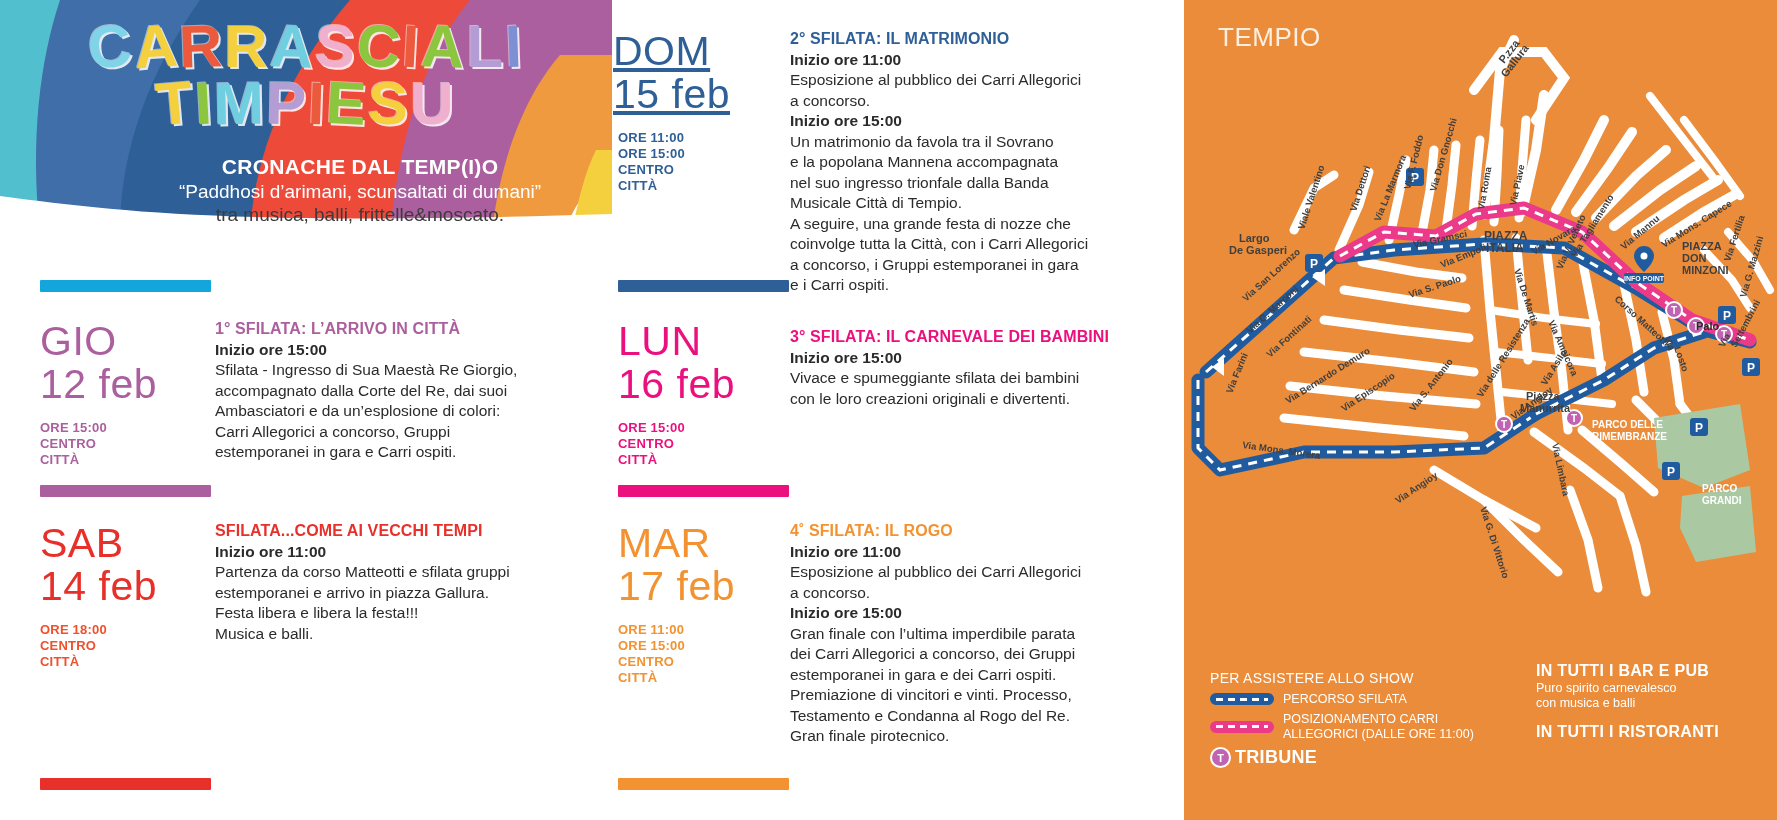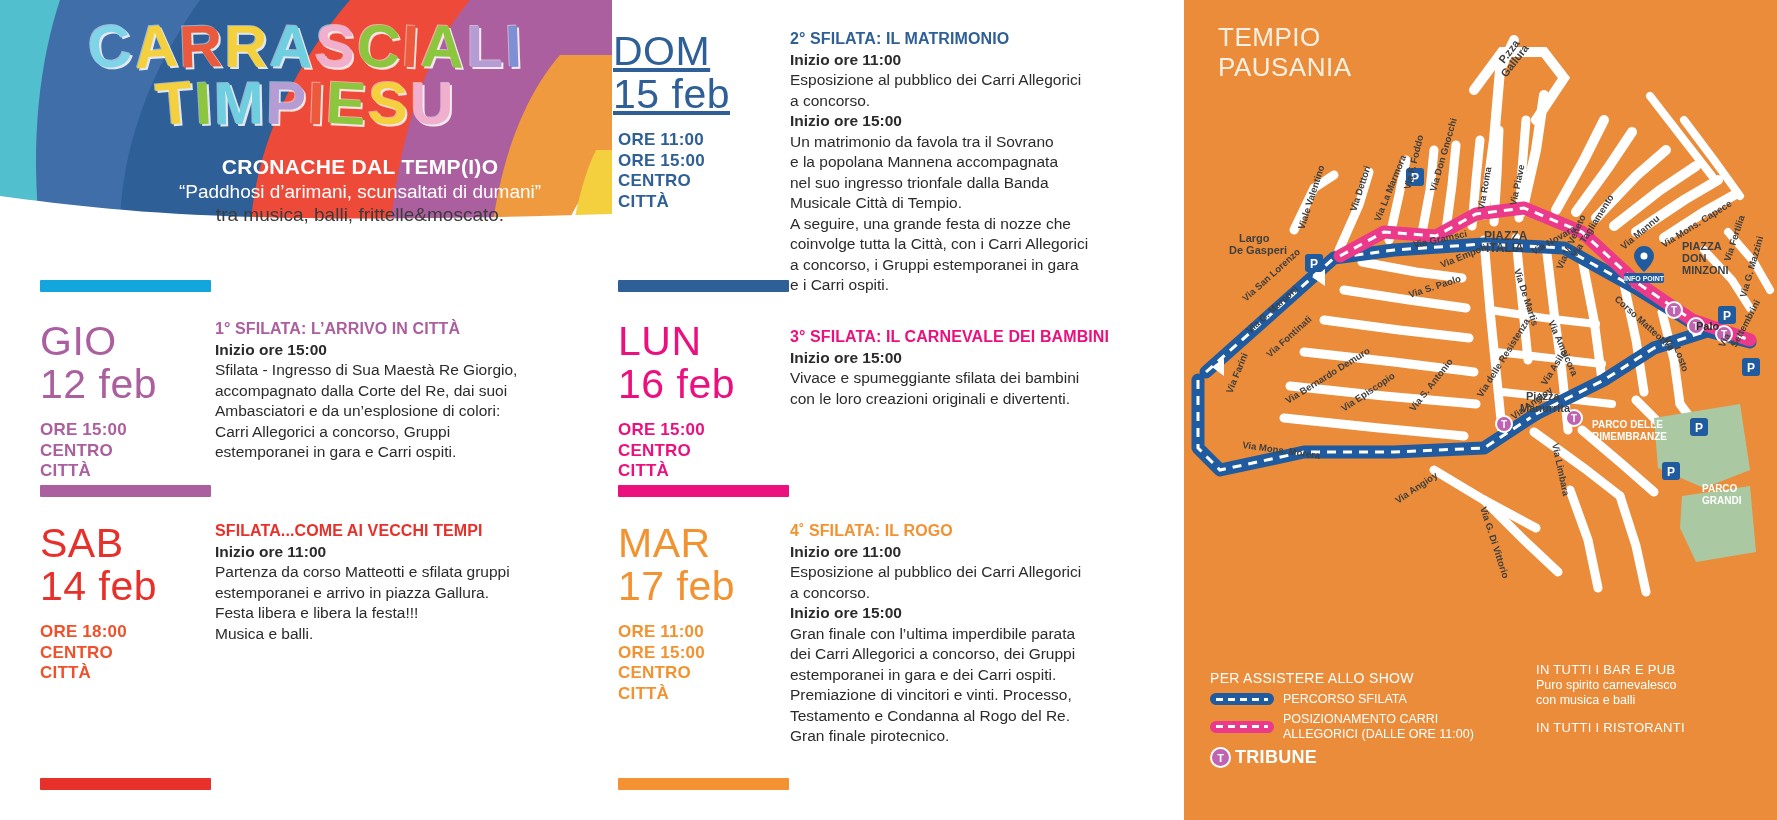--- a/index.html
+++ b/index.html
@@ -22,21 +22,21 @@
     text-shadow:2px 2px 0 rgba(255,255,255,.85), -1px -1px 0 rgba(255,255,255,.5);
     transform-origin:center;
   }
   .tagline{position:absolute;left:0;top:155px;width:720px;text-align:center;z-index:5;color:#ffffff;}
   .tagline .t1{font-size:21px;font-weight:bold;letter-spacing:.3px;}
   .tagline .t2{font-size:19px;margin-top:2px;}
   .tagline .t3{font-size:19px;margin-top:1px;color:#3b3b3b;}
   .rule{position:absolute;height:12px;border-radius:1px;}
   .day{position:absolute;font-size:41px;font-weight:300;line-height:1.05;letter-spacing:.5px;}
   .day .d2{display:block;}
-  .when{position:absolute;font-size:17px;font-weight:bold;line-height:1.22;letter-spacing:.2px;}
+  .when{position:absolute;font-size:13px;font-weight:bold;line-height:1.22;letter-spacing:.2px;}
   .body{position:absolute;}
   .etitle{font-size:16px;font-weight:bold;letter-spacing:.1px;margin:0 0 2px 0;}
   .sub{font-size:15.5px;font-weight:bold;color:#2b2b2b;margin:0;line-height:1.32;}
   .para{font-size:15.5px;color:#2b2b2b;margin:0;line-height:1.32;}
 
   
   .mappanel{position:absolute;left:1184px;top:0;width:593px;height:820px;background:#ea8c3a;overflow:hidden;}
   .mtitle{position:absolute;left:34px;top:22px;font-size:26px;font-weight:300;color:#fdf0e2;line-height:1.16;letter-spacing:.5px;}
   .mapsvg{position:absolute;left:0;top:0;}
 
@@ -49,21 +49,21 @@
   .dash.blue{background:#1f5b9e;}
   .dash.pink{background:#ec3a8b;}
   .ltxt{font-size:12.5px;line-height:1.18;}
   .tbadge{display:inline-flex;align-items:center;justify-content:center;width:17px;height:17px;
     border-radius:50%;background:#c063b0;color:#fff;font-size:11px;font-weight:bold;
     border:2px solid #fff;margin-right:4px;}
   .trow{display:flex;align-items:center;margin-top:6px;}
   .trow b{font-size:18px;letter-spacing:.3px;}
 
   .legend2{position:absolute;left:352px;top:662px;width:210px;color:#ffffff;}
-  .legend2 h4{margin:0 0 1px 0;font-size:13px;font-weight:normal;letter-spacing:.3px;}
+  .legend2 h4{margin:0 0 1px 0;font-size:16px;font-weight:bold;letter-spacing:.3px;}
   .legend2 p{margin:0 0 11px 0;font-size:12.5px;line-height:1.22;}
 
   .sv-lbl{font-family:"Liberation Sans",sans-serif;font-weight:bold;fill:#3f3f3f;}
 </style>
 </head>
 <body>
 
 <div class="page">
 
   <div class="hero">
@@ -157,21 +157,20 @@
         <p class="para">Gran finale con l’ultima imperdibile parata<br>dei Carri Allegorici a concorso, dei Gruppi<br>estemporanei in gara e dei Carri ospiti.<br>Premiazione di vincitori e vinti. Processo,<br>Testamento e Condanna al Rogo del Re.<br>Gran finale pirotecnico.</p>
       </div>
     </div>
 
   <div class="rule" id="br0" style="left: 40px; top: 778px; width: 171px; background: rgb(232, 48, 42);"></div>
   <div class="rule" id="br1" style="left: 618px; top: 778px; width: 171px; background: rgb(242, 146, 48);"></div>
 
   <div class="mappanel">
     <div class="mtitle">
       <div>TEMPIO</div>
-      <div>PAUSANIA</div>
     </div>
 
     <svg class="mapsvg" width="593" height="700" viewBox="0 0 593 700">
       <defs>
         <path id="s_gramsci" d="M171,247 L245,235 L300,222 L362,215"></path>
         <path id="s_matteotti" d="M400,250 L470,292 L508,320"></path>
         <path id="s_marconi" d="M18,372 L100,300 L155,257"></path>
         <path id="s_lorenzo" d="M30,362 L112,292 L165,250"></path>
         <path id="s_morera" d="M20,432 L120,448 L200,452"></path>
         <path id="s_angioy" d="M300,440 L330,420 L360,400"></path>

